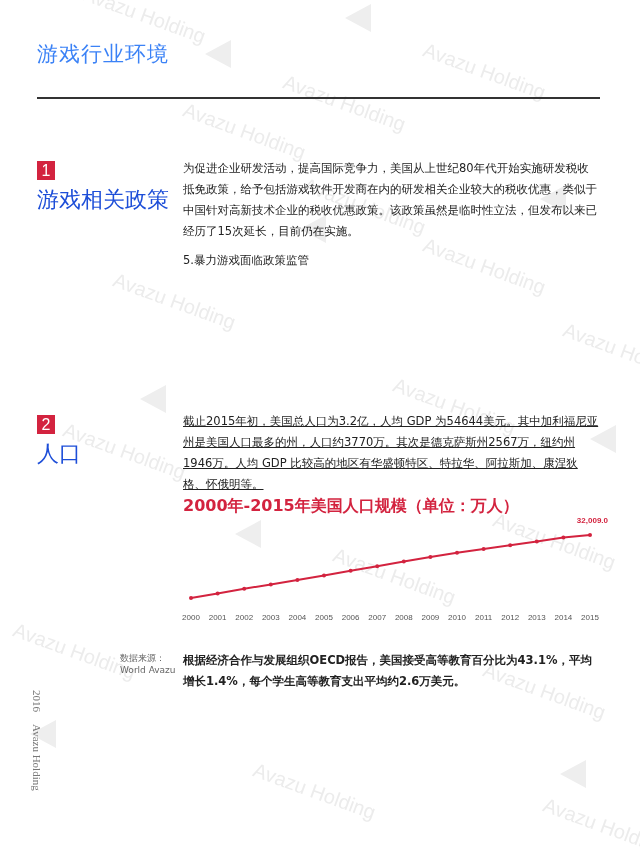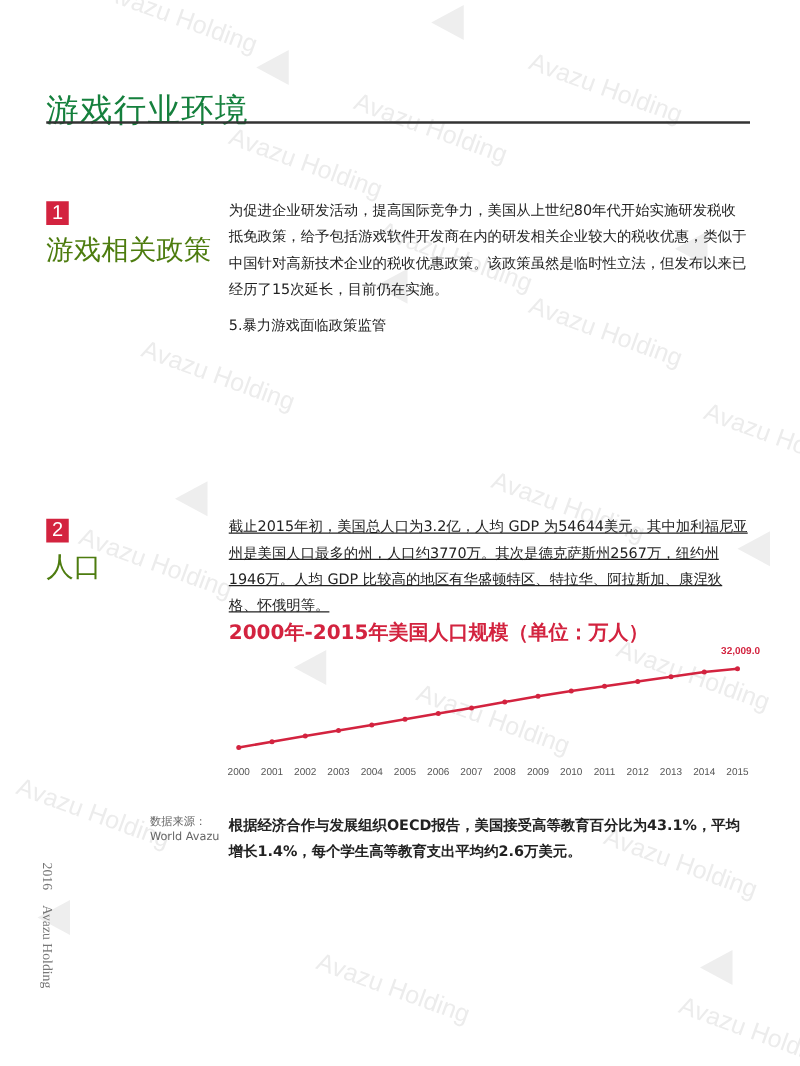--- a/index.html
+++ b/index.html
@@ -2,25 +2,25 @@
 <html><head>
 <meta charset="utf-8">
 <style>
   html, body { margin:0; padding:0; }
   body { width:640px; height:853px; position:relative; background:#ffffff; overflow:hidden;
          font-family:"DejaVu Sans", "Liberation Sans", sans-serif; color:#222; }
   .wm { position:absolute; color:#ececec; font-size:20px; transform:rotate(20deg);
         font-family:"Liberation Sans", sans-serif; white-space:nowrap; pointer-events:none; }
   .tri { position:absolute; width:0; height:0; border-top:14px solid transparent;
          border-bottom:14px solid transparent; border-right:26px solid #eeeeee; pointer-events:none; }
-  .page-title { position:absolute; left:37px; top:40px; font-size:26px; color:#15803d; letter-spacing:1px;margin-top:31px; }
+  .page-title { position:absolute; left:37px; top:40px; font-size:21px; color:#3b82f6; letter-spacing:1px; }
   .rule { position:absolute; left:37px; top:97px; width:563px; height:2px; background:#333; }
   .sec-num { position:absolute; width:18px; height:19px; background:#d3233f; color:#fff;
              font-size:16px; line-height:19px; text-align:center; font-family:"Liberation Sans", sans-serif; }
-  .sec-title { position:absolute; font-size:22px; color:#4d7c0f; }
+  .sec-title { position:absolute; font-size:22px; color:#1d4ed8; }
   .col { position:absolute; left:183px; width:417px; font-size:11.5px; line-height:21px; color:#222; }
   .col p { margin:0; }
   .sub { font-size:11.5px; margin-bottom:6px !important; }
   .chart-title { position:absolute; left:183px; top:496px; font-size:16px; font-weight:bold; color:#d3233f; }
   .chart-svg { position:absolute; left:0; top:0; }
   .src { position:absolute; left:120px; top:604px; font-size:9px; color:#666; line-height:12px;margin-top:48px; }
   .footer { position:absolute; left:23px; top:690px; transform-origin:left top; transform:rotate(90deg) translate(0,-20px);
             font-size:11px; color:#777; white-space:nowrap; font-family:"Liberation Serif", serif; }
   .footer span { margin-right:12px; }
 </style>

